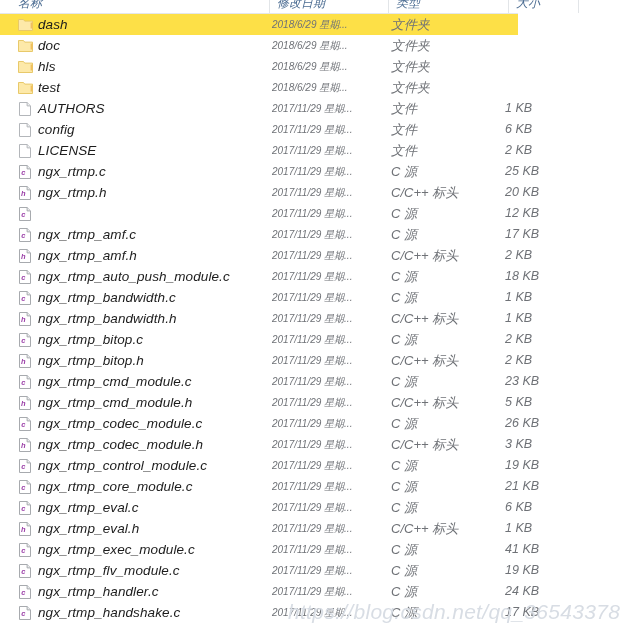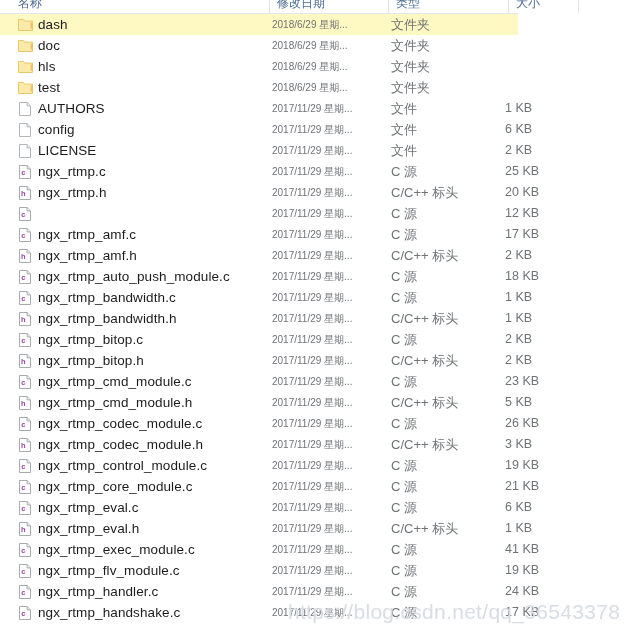--- a/index.html
+++ b/index.html
@@ -15,20 +15,21 @@
     position: relative;
     -webkit-font-smoothing: antialiased;
   }
 
   
   #explorer {
     position: relative;
     width: 518px;
     height: 631px;
     background: #ffffff;
+    font-style: italic;
   }
   .col-header {
     position: relative;
     height: 14px;
     background: #ffffff;
     border-bottom: 1px solid #e4e7ea;
     box-sizing: border-box;
   }
   .col-header .hcell {
     position: absolute;
@@ -52,21 +53,21 @@
   .rows {
     position: relative;
   }
   .row {
     position: relative;
     height: 21px;
     line-height: 21px;
     white-space: nowrap;
   }
   .row.selected {
-    background: #fef9c3;
+    background: #fde047;
   }
 
   .c-name {
     position: absolute;
     left: 0px;
     top: 0;
     width: 268px;
     height: 21px;
   }
   .c-date {

